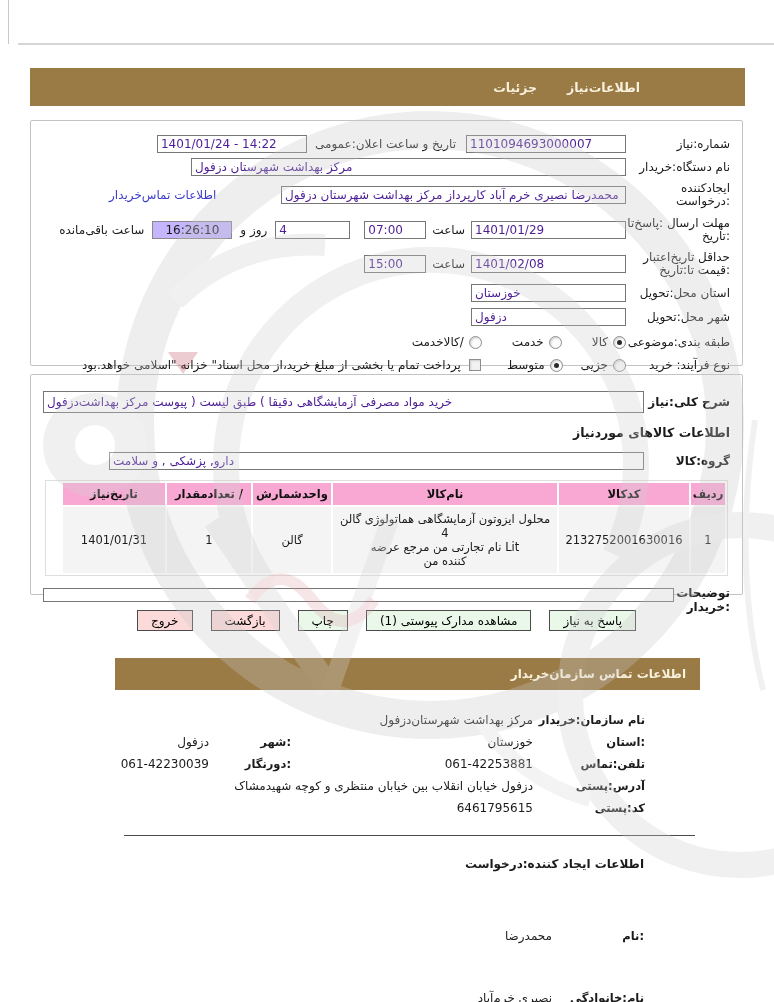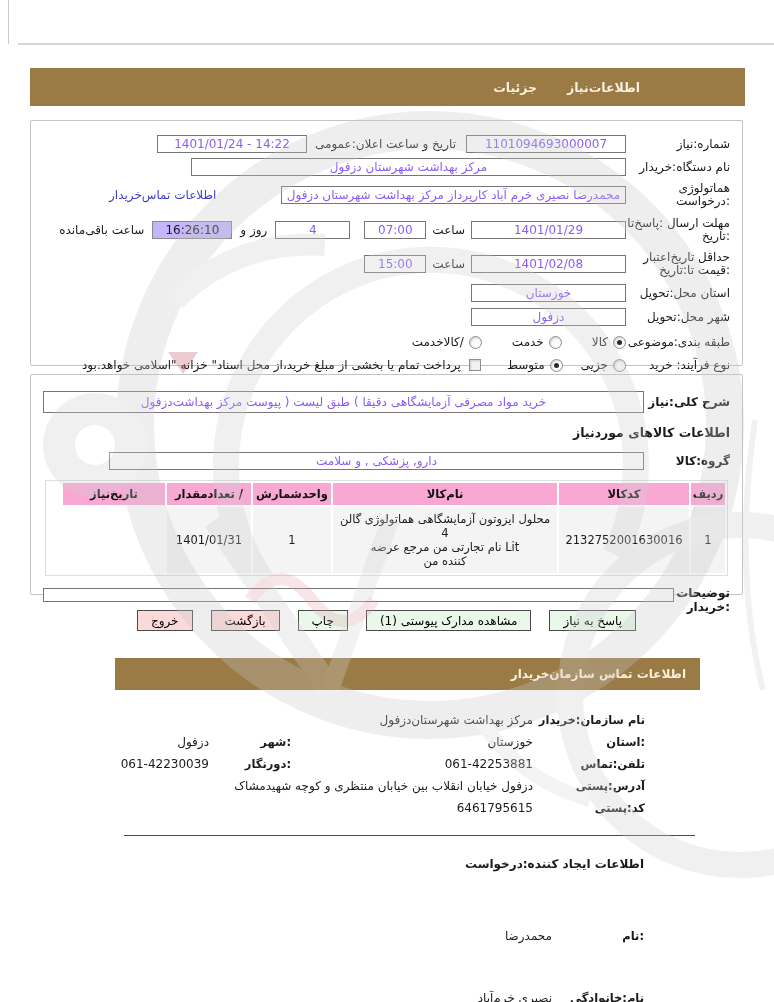--- a/index.html
+++ b/index.html
@@ -34,21 +34,21 @@
   .panel2 { top:374px; height:221px; }
 
   .frow { display:flex; align-items:center; direction:rtl; }
   .flabel { width:104px; flex:0 0 104px; line-height:13px; padding-left:6px; }
   .flabel div { white-space:nowrap; }
   .blabel { font-weight:bold; }
 
   .inp {
     height:18px; border:1px solid #767676; background:#fff;
     font:12px "DejaVu Sans","Liberation Sans",sans-serif;
-    padding:0 3px; text-align:center; color:#8b5cf6;
+    padding:0 3px; text-align:left; color:#4c1d95;
   }
   .w160{width:160px} .w150{width:150px} .w435{width:435px} .w345{width:345px}
   .w155{width:155px} .w60{width:62px} .w75{width:75px}
   .grow{flex:1 1 auto}
 
   .link { color:#3a3acc; cursor:pointer; white-space:nowrap; }
 
   .beige {
     width:80px; height:18px; background:#c4b5fd; border:1px solid #8a8a8a;
     display:flex; align-items:center; justify-content:center;
@@ -154,21 +154,21 @@
 
     <div class="frow" style="margin-top:5px;">
       <div class="flabel">
           <div>نام دستگاه:خریدار</div>
         </div>
       <input class="inp w435" readonly="" value="مرکز بهداشت شهرستان دزفول" style="">
     </div>
 
     <div class="frow" style="margin-top:6px;">
       <div class="flabel">
-        <div>هماتولوژی</div>
+        <div>ایجادکننده</div>
         <div>:درخواست</div>
       </div>
       <input class="inp w345" readonly="" value="محمدرضا نصیری خرم آباد کارپرداز مرکز بهداشت شهرستان دزفول" style="">
       <span class="grow"></span>
       <span class="link" style="margin-left:66px;">اطلاعات تماس‌خریدار</span>
     </div>
 
     <div class="frow" style="margin-top:9px;">
       <div class="flabel">
         <div>مهلت ارسال :پاسخ‌تا</div>
@@ -257,20 +257,21 @@
         <div class="th">تاریخ‌نیاز</div>
       </div>
       <div class="trow body">
         <div class="td">1</div>
         <div class="td num">2132752001630016</div>
         <div class="td">
           <div>محلول ایزوتون آزمایشگاهی هماتولوژی گالن 4</div>
           <div>Lit نام تجارتی من مرجع عرضه</div>
           <div>کننده من</div>
         </div>
+        <div class="td">گالن</div>
         <div class="td">1</div>
         <div class="td num">1401/01/31</div>
       </div>
     </div>
 
     <div class="frow" style="margin-top:10px; align-items:flex-start;">
       <div class="blabel" style="width:56px; flex:0 0 56px; line-height:14px;">
         <div>توضیحات</div>
         <div>:خریدار</div>
       </div>

